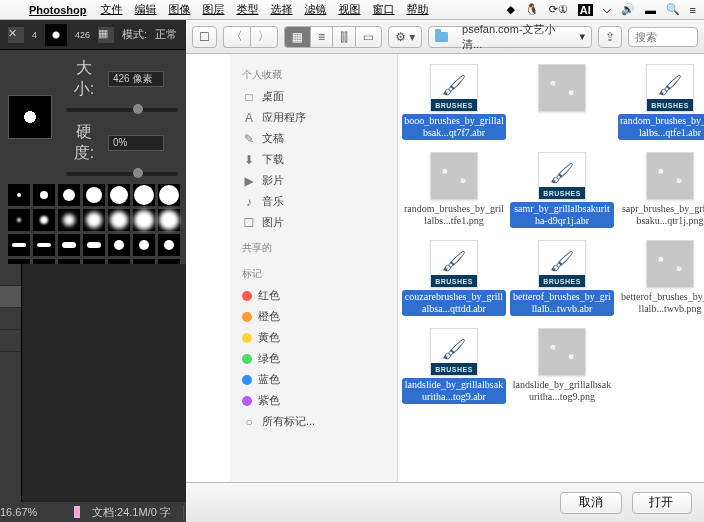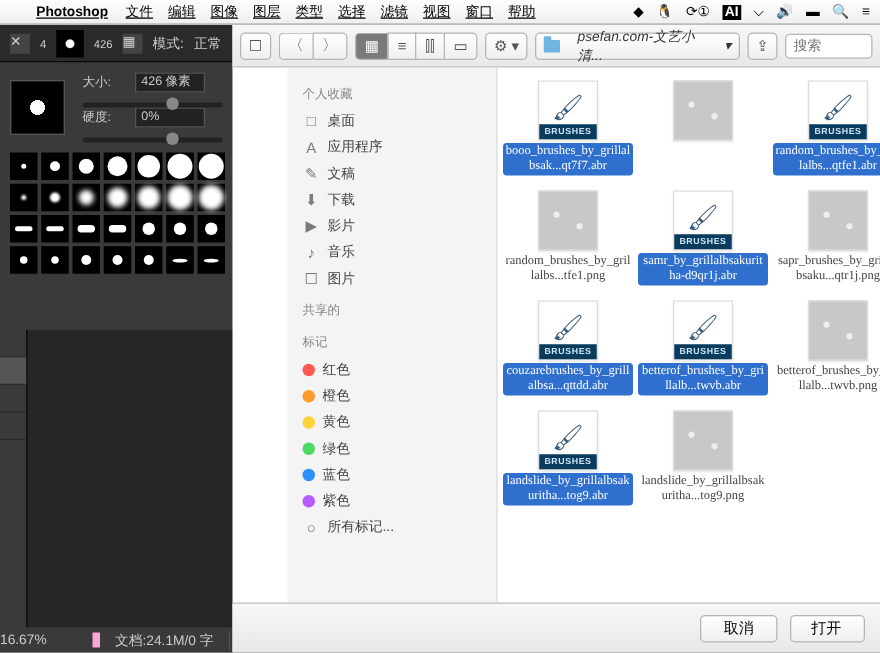--- a/index.html
+++ b/index.html
@@ -9,21 +9,21 @@
 .menubar .app{font-weight:bold;margin:0 8px;}
 .menubar .menu{margin:0 6px;cursor:default;}
 .menubar .right{position:absolute;right:8px;display:flex;gap:10px;align-items:center;font-size:12px;}
 .ps-toolbar{height:30px;background:#2a2a2a;border-bottom:1px solid #000;display:flex;align-items:center;gap:8px;padding:0 8px;color:#ccc;}
 .ps-toolbar .brush-ico{width:16px;height:16px;background:#444;}
 .ps-toolbar .num{font-size:9px;}
 .ps-toolbar .label{font-size:11px;}
 .ps-left{position:absolute;left:0;top:50px;width:186px;bottom:0;background:#3a3a3a;color:#ccc;}
 .brush-panel{padding:8px;}
 .brush-panel .row{display:flex;align-items:center;margin-bottom:8px;gap:6px;}
-.brush-panel .lbl{width:36px;text-align:left;font-size:10px;}
+.brush-panel .lbl{width:36px;text-align:center;font-size:16px;}
 .brush-panel .val{width:56px;height:16px;background:#222;border:1px solid #555;font-size:10px;padding:0 4px;line-height:14px;}
 .brush-panel .slider{flex:1;height:4px;background:#222;border-radius:2px;position:relative;}
 .brush-panel .slider::after{content:"";position:absolute;top:-4px;left:60%;width:10px;height:10px;background:#888;border-radius:50%;}
 .brush-preview{width:44px;height:44px;border:1px solid #555;background:radial-gradient(circle,#fff 6px,#000 6px,#000 100%);margin-right:8px;}
 .brush-grid{display:grid;grid-template-columns:repeat(7,22px);gap:3px;margin-top:8px;}
 .brush-grid div{width:22px;height:22px;background:#000;display:flex;align-items:center;justify-content:center;}
 .brush-grid div span{display:block;background:#fff;border-radius:50%;}
 .canvas-area{position:absolute;left:0;right:0;top:264px;bottom:20px;background:#262626;}
 .canvas-area .tbar{width:22px;background:#3a3a3a;height:100%;float:left;border-right:1px solid #000;}
 .canvas-area .tbar div{height:22px;border-bottom:1px solid #2a2a2a;}
@@ -33,21 +33,21 @@
 
 .finder{position:absolute;left:186px;top:20px;right:0;bottom:0;background:#fff;display:flex;flex-direction:column;}
 .finder-tb{height:34px;background:linear-gradient(#f7f7f7,#e8e8e8);border-bottom:1px solid #bbb;display:flex;align-items:center;padding:0 6px;gap:6px;}
 .tb-btn{height:22px;border:1px solid #b5b5b5;border-radius:4px;background:linear-gradient(#fff,#efefef);display:flex;align-items:center;justify-content:center;padding:0 6px;font-size:12px;color:#555;}
 .tb-seg{display:flex;}
 .tb-seg .tb-btn{border-radius:0;border-right:none;padding:0 7px;}
 .tb-seg .tb-btn:first-child{border-radius:4px 0 0 4px;}
 .tb-seg .tb-btn:last-child{border-radius:0 4px 4px 0;border-right:1px solid #b5b5b5;}
 .tb-seg .tb-btn.active{background:#7a7a7a;color:#fff;}
 .path-dd{flex:1;min-width:0;}
-.path-dd .tb-btn{width:100%;justify-content:flex-start;gap:14px;font-size:11px;color:#333;font-style:italic;}
+.path-dd .tb-btn{width:100%;justify-content:flex-start;gap:14px;font-size:11px;color:#333;}
 .folder-ico{width:14px;height:10px;background:#6fb4e3;border-radius:1px;position:relative;}
 .folder-ico::before{content:"";position:absolute;top:-3px;left:0;width:6px;height:3px;background:#6fb4e3;border-radius:1px 1px 0 0;}
 .search-box{width:70px;}
 .search-box input{width:100%;height:20px;border:1px solid #b5b5b5;border-radius:4px;padding:0 6px;font-size:11px;background:#fff;}
 
 .finder-body{flex:1;display:flex;overflow:hidden;padding-left:44px;}
 .sidebar{width:168px;background:#f4f4f4;border-right:1px solid #ddd;padding:6px 0;overflow:auto;}
 .sidebar .section{color:#888;font-size:10px;padding:4px 12px;margin-top:4px;}
 .sidebar .item{display:flex;align-items:center;gap:6px;padding:3px 12px;color:#444;}
 .sidebar .item .ico{width:14px;height:14px;display:flex;align-items:center;justify-content:center;color:#7a7a7a;font-size:12px;}
@@ -111,21 +111,21 @@
 <div class="ps-left">
   <div class="brush-panel">
     <div class="row">
       <div class="brush-preview"></div>
       <div style="flex:1">
         <div class="row">
           <span class="lbl">大小:</span>
           <span class="val">426 像素</span>
         </div>
         <div class="slider"></div>
-        <div class="row" style="">
+        <div class="row" style="margin-top:10px">
           <span class="lbl">硬度:</span>
           <span class="val">0%</span>
         </div>
         <div class="slider" style="--p:5%"></div>
       </div>
     </div>
     <div class="brush-grid">
       <div>
           <span style="width:4px;height:4px"></span>
         </div>

